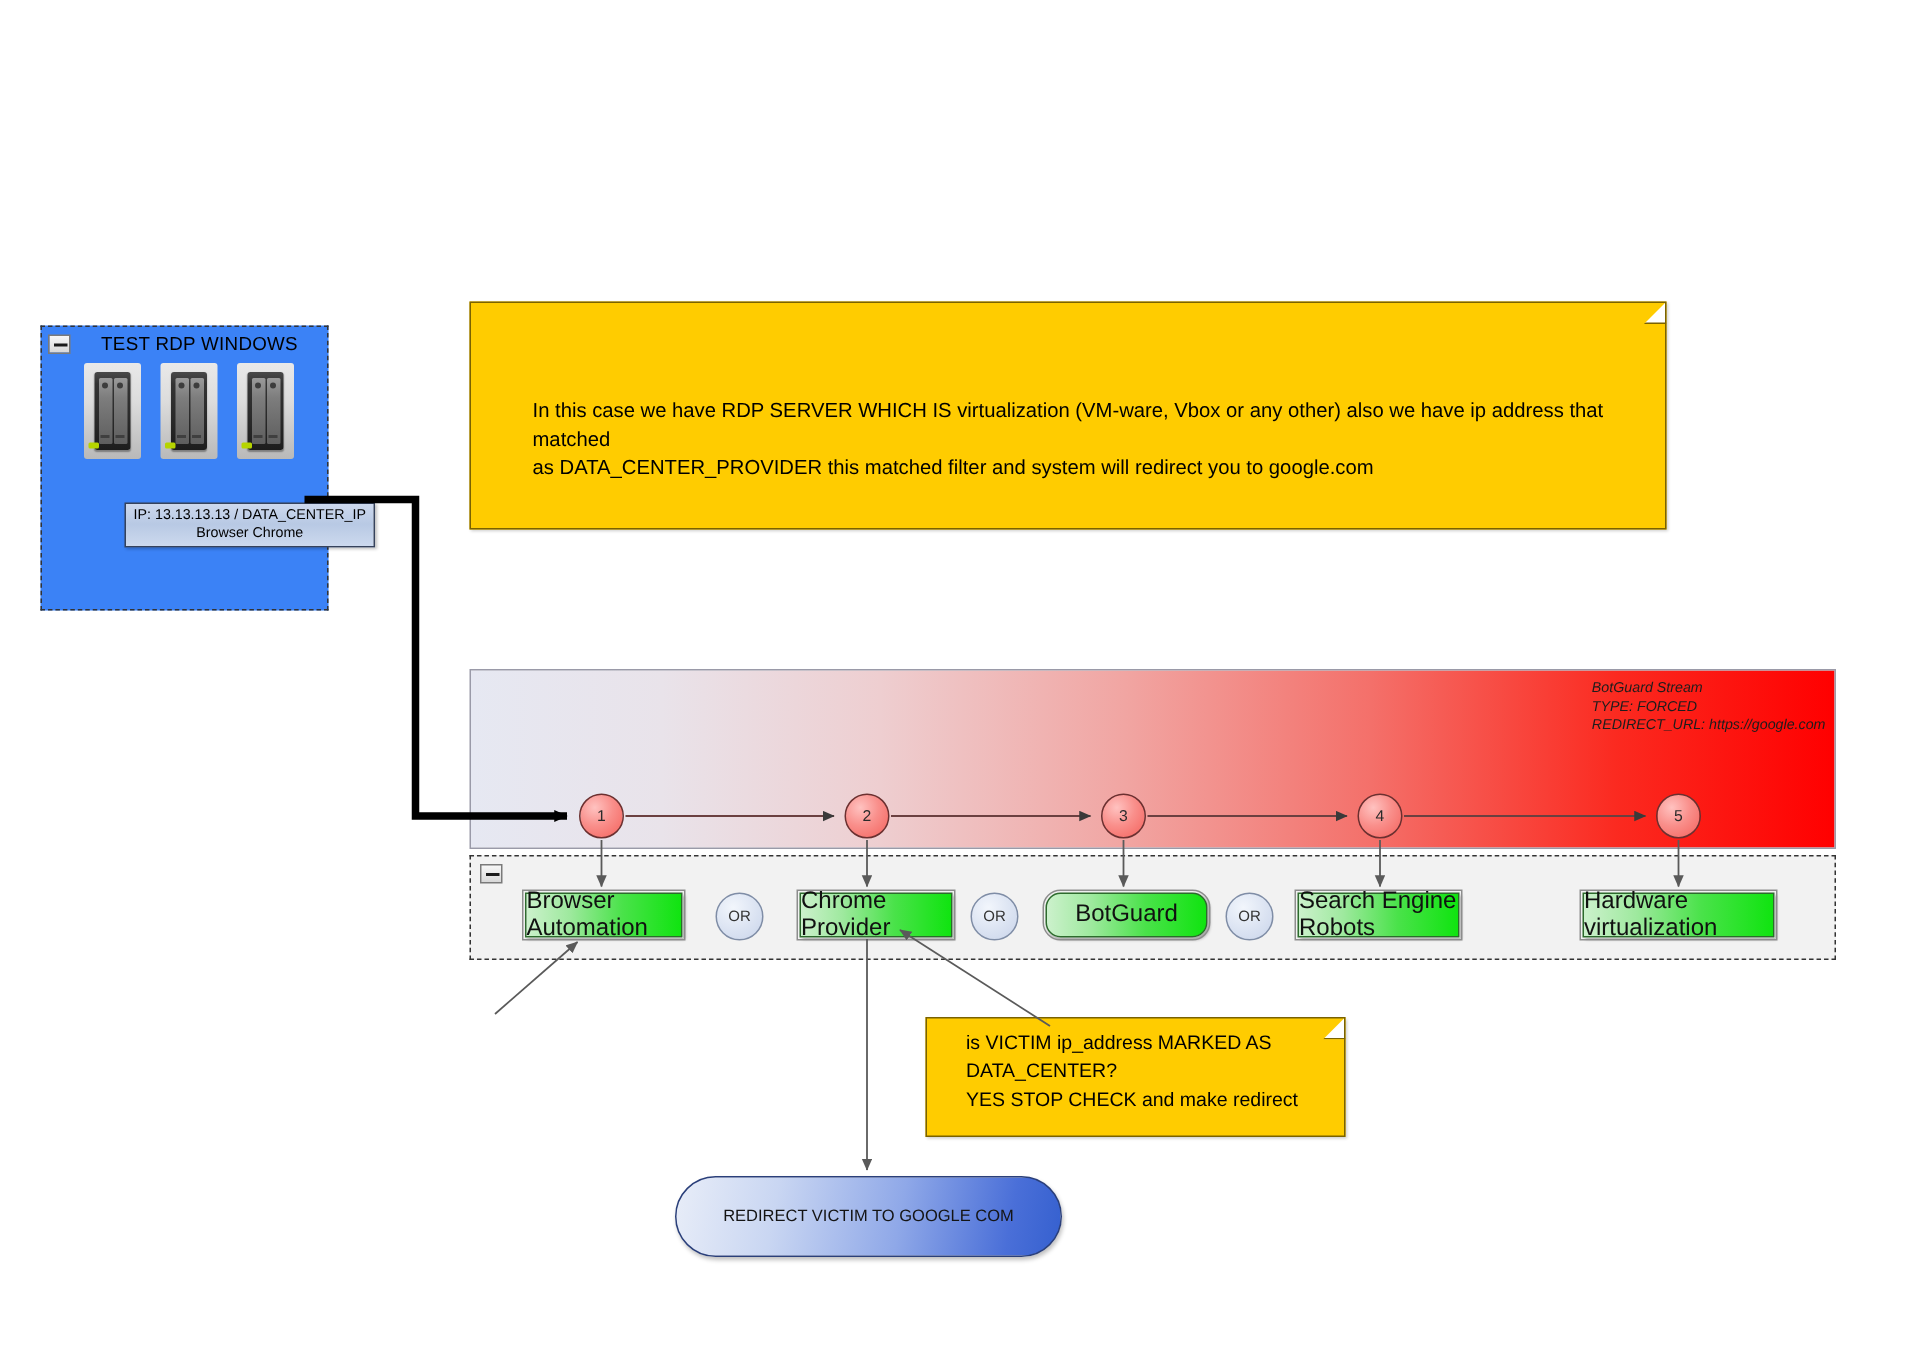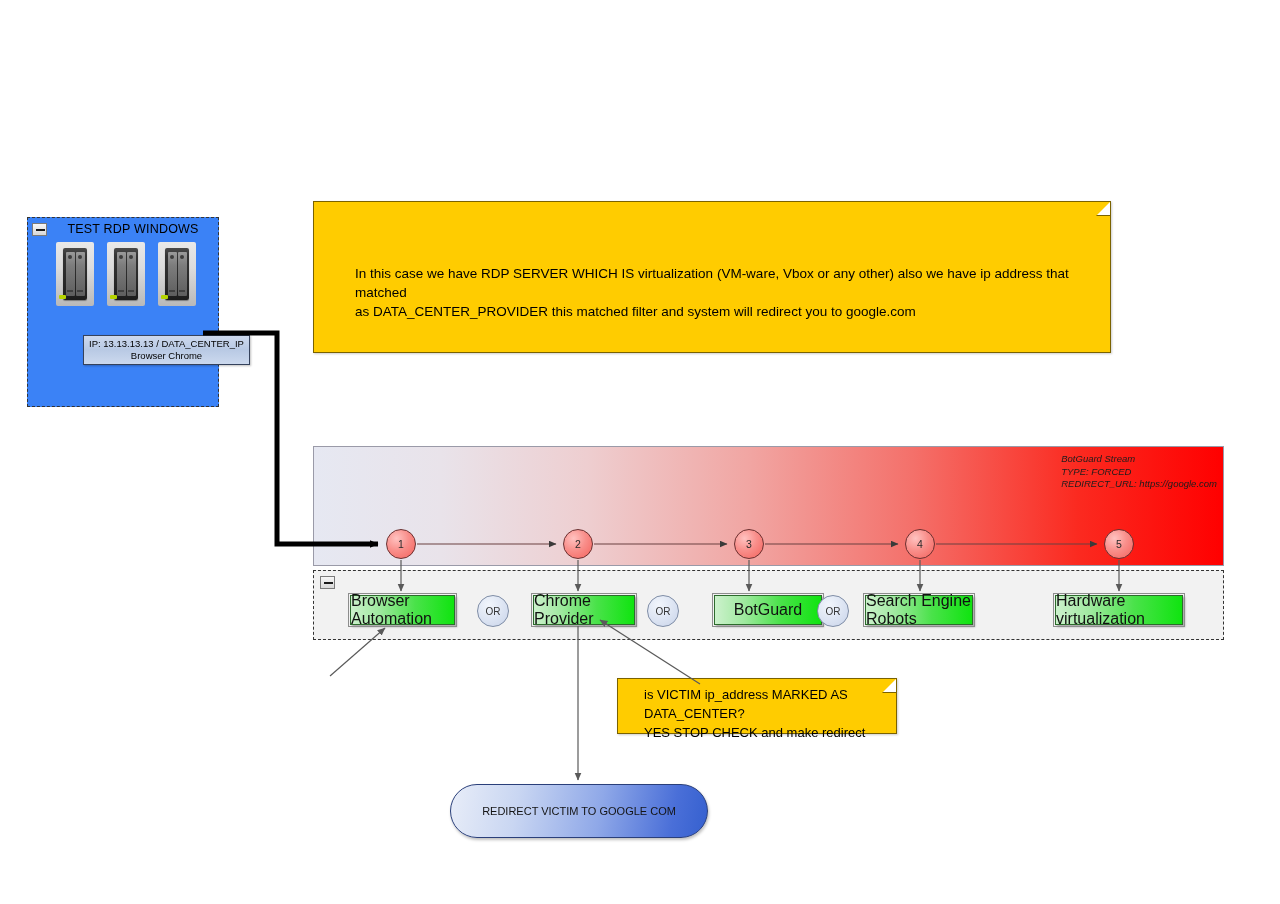--- a/index.html
+++ b/index.html
@@ -180,21 +180,21 @@
     left: 41px; top: 62px; right: 20px;
     font-size: 13.5px;
     line-height: 19px;
   }
   #note-left { left: 198px; top: 670px; width: 280px; height: 68px; }
   #note-left .txt {
     left: 42px; top: 13px; right: 8px;
     font-size: 13px;
     line-height: 21px;
   }
-  #note-right { left: 617px; top: 678px; width: 280px; height: 56px; }
+  #note-right { left: 617px; top: 678px; width: 280px; height: 80px; }
   #note-right .txt {
     left: 26px; top: 6px; right: 4px;
     font-size: 13px;
     line-height: 19px;
   }
 
   
   #stream-bar {
     position: absolute;
     left: 313px;
@@ -378,21 +378,21 @@
       <span>OR</span>
     </div>
 
     <div class="filter-box" style="left:219px; width:102px;">
       <span>Chrome Provider</span>
     </div>
     <div class="or-circle" style="left:333px;">
       <span>OR</span>
     </div>
 
-    <div class="filter-box" style="left:400px; width:108px;">
+    <div class="filter-box" style="left:383px; width:108px;border-radius:10px;">
       <span>BotGuard</span>
     </div>
     <div class="or-circle" style="left:503px;">
       <span>OR</span>
     </div>
 
     <div class="filter-box" style="left:551px; width:108px;">
       <span>Search Engine Robots</span>
     </div>
 

